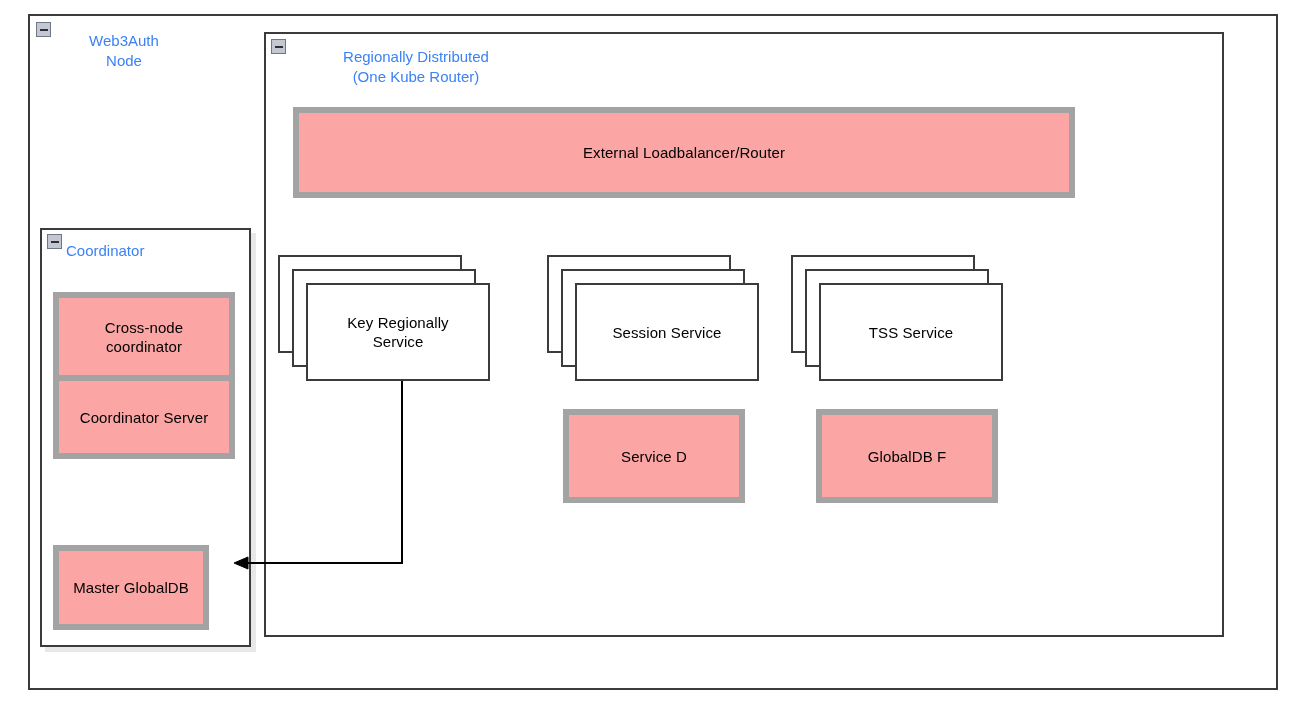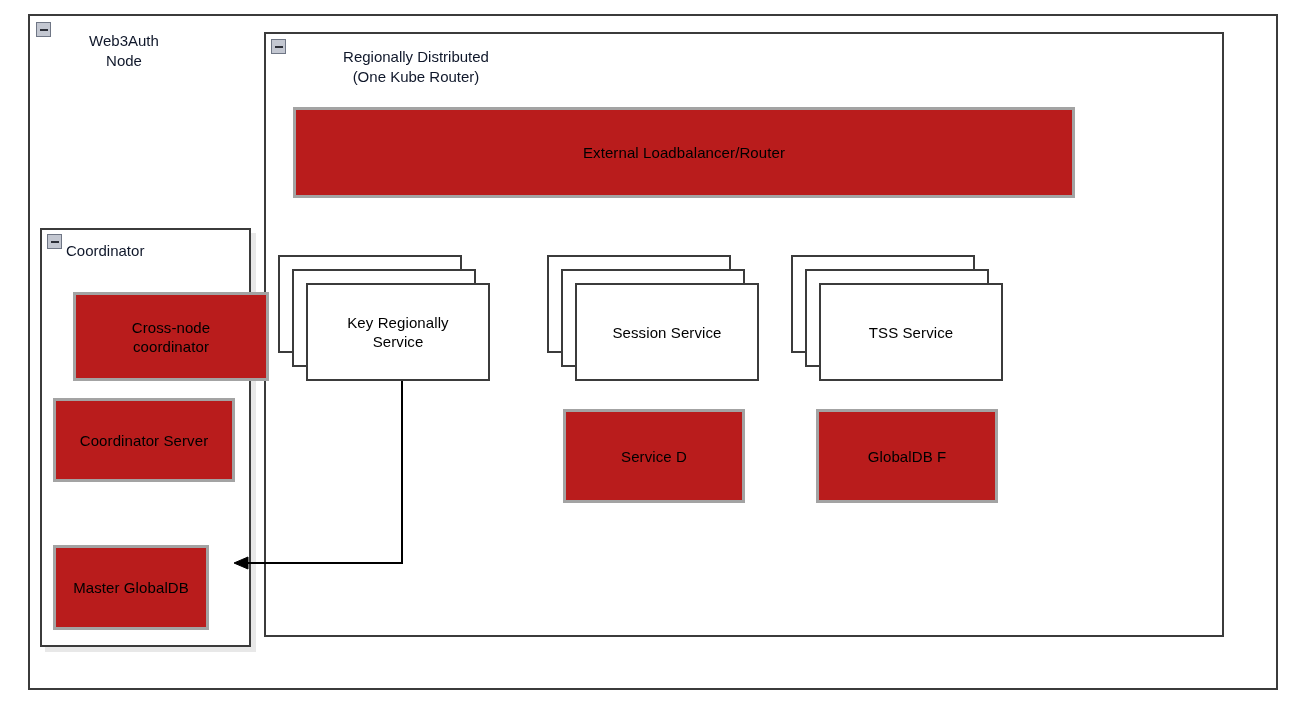--- a/index.html
+++ b/index.html
@@ -24,22 +24,22 @@
   
   .container-box {
     position: absolute;
     background: #ffffff;
     border: 2px solid #3b3b3b;
     box-sizing: border-box;
   }
 
   .node-box {
     position: absolute;
-    background: #b91c1c;
-    border: 3px solid #a3a3a3;
+    background: #fca5a5;
+    border: 6px solid #a3a3a3;
     box-sizing: border-box;
     display: flex;
     align-items: center;
     justify-content: center;
     text-align: center;
   }
 
   .node-label {
     font-size: 15px;
     line-height: 19px;
@@ -67,21 +67,21 @@
     width: 8px;
     height: 2px;
     background: #2c2f38;
   }
 
   
   .container-title {
     position: absolute;
     font-size: 15px;
     line-height: 20px;
-    color: #0f172a;
+    color: #3b82f6;
     text-align: center;
     white-space: pre-line;
   }
 
   
   .stack-group {
     position: absolute;
   }
   .stack-layer {
     position: absolute;
@@ -174,26 +174,26 @@
   </div>
 
   <div class="shadow-plate" style="left:45px; top:233px; width:211px; height:419px;"></div>
 
   <div class="container-box" style="left:40px; top:228px; width:211px; height:419px;"></div>
 
   <div class="collapse-toggle" style="left:47px; top:234px;"></div>
 
   <div class="container-title" style="left:66px; top:241px; width:150px; text-align:left;">Coordinator</div>
 
-  <div class="node-box" style="left:53px; top:292px; width:196px; height:89px;margin-left:20px;">
+  <div class="node-box" style="left:53px; top:292px; width:182px; height:89px;">
     <span class="node-label" style="white-space:pre-line;">Cross-node
 coordinator</span>
   </div>
 
-  <div class="node-box" style="left:53px; top:398px; width:182px; height:84px;">
+  <div class="node-box" style="left:53px; top:375px; width:182px; height:84px;">
     <span class="node-label">Coordinator Server</span>
   </div>
 
   <div class="node-box" style="left:53px; top:545px; width:156px; height:85px;">
     <span class="node-label">Master GlobalDB</span>
   </div>
 
   <svg class="edge-svg" viewBox="0 0 1302 708" width="1302" height="708">
     <g>
       <path d="M 402 381 L 402 563 L 241 563" fill="none" stroke="#000000" stroke-width="2"></path>

